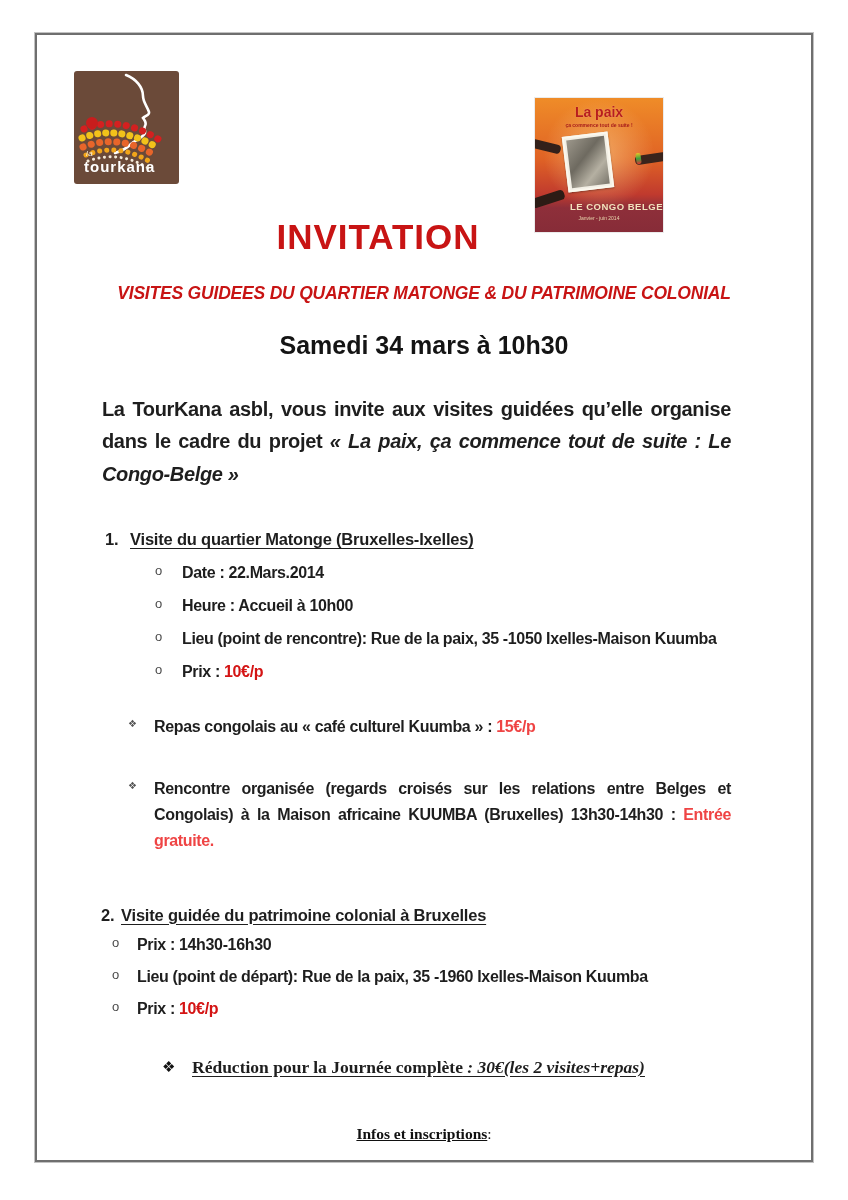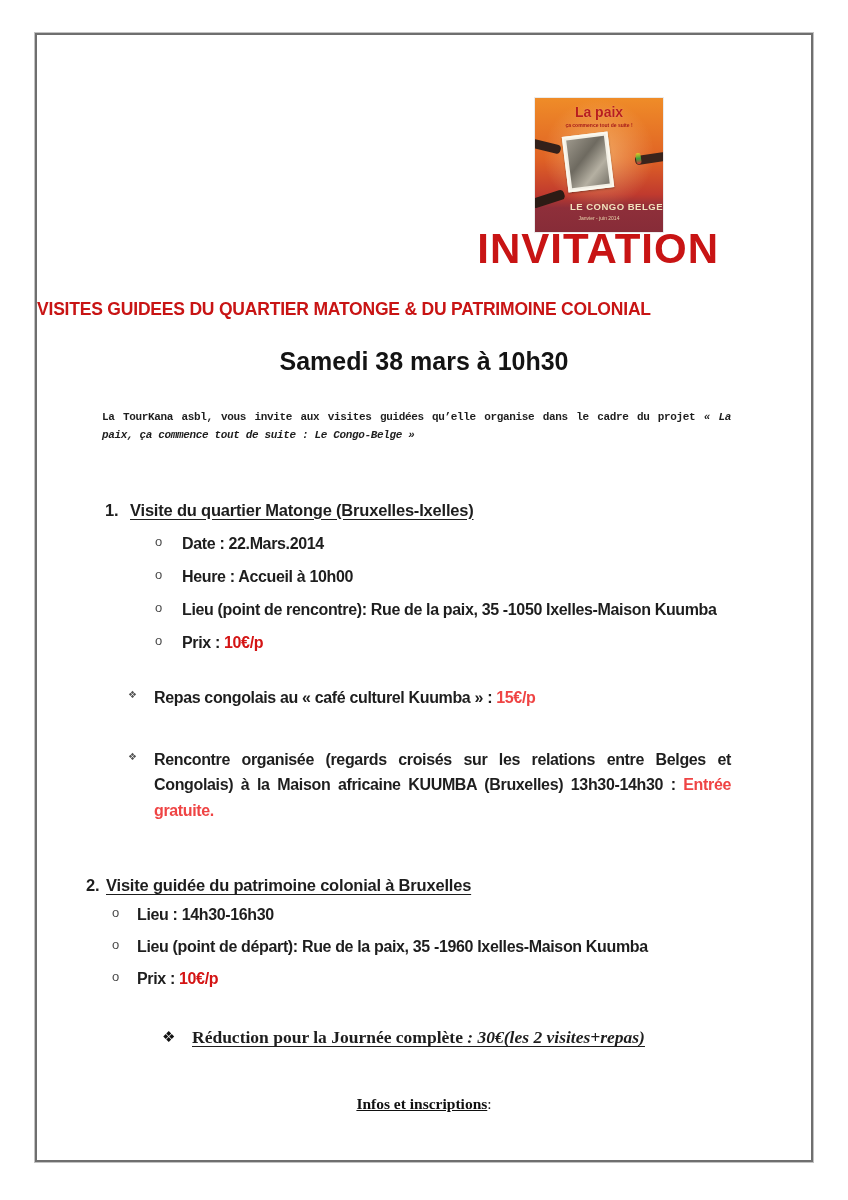--- a/index.html
+++ b/index.html
@@ -86,56 +86,55 @@
     color: #f2e3bc; font-weight: bold; font-size: 9.5px; letter-spacing: 0.5px;
   }
   .poster-footer-subtitle {
     position: absolute; top: 117px; width: 100%;
     text-align: center;
     color: #e9d7ae; font-size: 5px;
   }
 
   
   .main-title {
-    margin-top: 32px; margin-right: 92px;
-    text-align: right;
+    margin-top: 24px; margin-right: 92px;
+    text-align: center;
     color: #c81414;
-    font-size: 42px; font-weight: bold; letter-spacing: 1px;
+    font-size: 35px; font-weight: bold; letter-spacing: 1px;
   }
   .sub-title {
     margin-top: 26px;
-    text-align: left;
+    text-align: center;
     color: #c81414;
-    font-size: 17.5px; font-weight: bold; letter-spacing: -0.2px;
+    font-size: 17.5px; font-weight: bold; letter-spacing: -0.2px; font-style: italic;
   }
   .date-heading {
     margin-top: 27px;
     text-align: center;
     color: #141414;
     font-size: 25px; font-weight: bold;
   }
 
   
   .intro {
     margin: 33px 80px 0 65px;
-    font-size: 11px; font-weight: bold; letter-spacing: -0.35px;
+    font-size: 20px; font-weight: bold; letter-spacing: -0.35px;
     line-height: 1.62;
     text-align: justify;
-    font-family: Liberation Mono, monospace;
   }
   .intro .quote { font-style: italic; }
 
   .section-heading {
-    margin-top: 56px;
+    margin-top: 40px;
     padding-left: 68px;
     font-size: 16.5px; font-weight: bold; letter-spacing: -0.2px;
   }
   .section-heading .num { display: inline-block; width: 25px; }
   .section-heading .heading-text { text-decoration: underline; text-underline-offset: 3px; }
-  .section-heading-2 { margin-top: 52px; padding-left: 49px; }
+  .section-heading-2 { margin-top: 52px; padding-left: 64px; }
   .section-heading-2 .num { width: 20px; }
 
   .sub-list { list-style: none; margin-top: 12px; }
   .sub-list li {
     position: relative;
     margin: 0 80px 9px 145px;
     font-size: 16px; font-weight: bold; letter-spacing: -0.35px;
     line-height: 1.5;
     text-align: justify;
   }
@@ -190,61 +189,76 @@
   }
   .footer .heading { font-weight: bold; text-decoration: underline; }
 </style>
 </head>
 <body>
 
 <div class="frame">
 
   <div class="header-area">
 
+    <div class="tourkana-logo">
+      <svg width="105" height="113" viewBox="0 0 105 113">
+
+        <path d="M52 4 C62 8 69 16 69 25 C69 31 73 35 75 41 C76 44 71 45 69 47 C71 50 73 52 71 55 C69 58 72 59 71 62 C69 67 61 69 57 73 C53 77 48 80 41 82" fill="none" stroke="#ffffff" stroke-width="2.6" stroke-linecap="round"></path>
+
+        <path d="M10 58 Q45 44 84 68" fill="none" stroke="#d42020" stroke-width="7" stroke-linecap="round" stroke-dasharray="0.1 8.5"></path>
+        <path d="M8 67 Q45 53 84 77" fill="none" stroke="#f2c21a" stroke-width="7" stroke-linecap="round" stroke-dasharray="0.1 8"></path>
+        <path d="M9 76 Q45 62 82 85" fill="none" stroke="#e8652a" stroke-width="7" stroke-linecap="round" stroke-dasharray="0.1 8.5"></path>
+        <path d="M12 84 Q45 71 78 92" fill="none" stroke="#f2a51a" stroke-width="5" stroke-linecap="round" stroke-dasharray="0.1 7"></path>
+        <path d="M14 90 Q45 79 74 97" fill="none" stroke="#f4e9d8" stroke-width="3" stroke-linecap="round" stroke-dasharray="0.1 5.5"></path>
+        <circle cx="18" cy="52" r="6" fill="#c81d1d"></circle>
+      </svg>
+      <span class="tourkana-prefix">la</span>
+      <span class="tourkana-wordmark">tourkana</span>
+    </div>
 
     <div class="poster">
       <div class="poster-title">La paix</div>
       <div class="poster-subtitle">ça commence tout de suite !</div>
       <div class="hand hand-left-top"></div>
       <div class="hand hand-left-bottom"></div>
       <div class="hand hand-right"></div>
       <div class="bracelet"></div>
       <div class="poster-photo">
         <div class="poster-photo-inner"></div>
       </div>
       <div class="poster-footer-title">LE CONGO BELGE</div>
       <div class="poster-footer-subtitle">Janvier - juin 2014</div>
     </div>
   </div>
 
   <h1 class="main-title">INVITATION</h1>
 
   <div class="sub-title">VISITES GUIDEES DU QUARTIER MATONGE &amp; DU PATRIMOINE COLONIAL</div>
 
-  <div class="date-heading">Samedi 38 mars à 10h30</div>
+  <div class="date-heading">Samedi 34 mars à 10h30</div>
 
   <p class="intro"><span>La TourKana asbl, vous invite aux visites guidées qu’elle organise dans le cadre du projet </span><span class="quote">« La paix, ça commence tout de suite : Le Congo-Belge »</span></p>
 
   <div class="section-heading"><span class="num">1.</span><span class="heading-text">Visite du quartier Matonge (Bruxelles-Ixelles)</span></div>
 
   <ul class="sub-list">
     <li><span class="bullet">o</span><span>Date : 22.Mars.2014</span></li>
     <li><span class="bullet">o</span><span>Heure : Accueil à 10h00</span></li>
     <li><span class="bullet">o</span><span>Lieu (point de rencontre): Rue de la paix, 35 -1050 Ixelles-Maison Kuumba</span></li>
     <li><span class="bullet">o</span><span>Prix : </span><span class="price">10€/p</span></li>
   </ul>
 
   <div class="extra-item"><span class="bullet">❖</span><span>Repas congolais au « café culturel Kuumba » : </span><span class="highlight">15€/p</span></div>
 
   <div class="extra-item" style="margin-top:36px"><span class="bullet">❖</span><span>Rencontre organisée (regards croisés sur les relations entre Belges et Congolais) à la Maison africaine KUUMBA (Bruxelles) 13h30-14h30 : </span><span class="highlight">Entrée gratuite.</span></div>
 
   <div class="section-heading section-heading-2"><span class="num">2.</span><span class="heading-text">Visite guidée du patrimoine colonial à Bruxelles</span></div>
 
   <ul class="sub-list sub-list-2" style="margin-top:8px">
-    <li><span class="bullet">o</span><span>Lieu : 14h30-16h30</span></li>
+    <li><span class="bullet">o</span><span>Prix : 14h30-16h30</span></li>
     <li><span class="bullet">o</span><span>Lieu (point de départ): Rue de la paix, 35 -1960 Ixelles-Maison Kuumba</span></li>
     <li><span class="bullet">o</span><span>Prix : </span><span class="price">10€/p</span></li>
   </ul>
 
 
   <div class="reduction"><span class="bullet">❖</span><span class="underlined"><span>Réduction pour la Journée complète</span><span class="value"> : 30€(les 2 visites+repas)</span></span></div>
 
   <div class="footer">
     <div><span class="heading">Infos et inscriptions</span><span>:</span></div>
 

